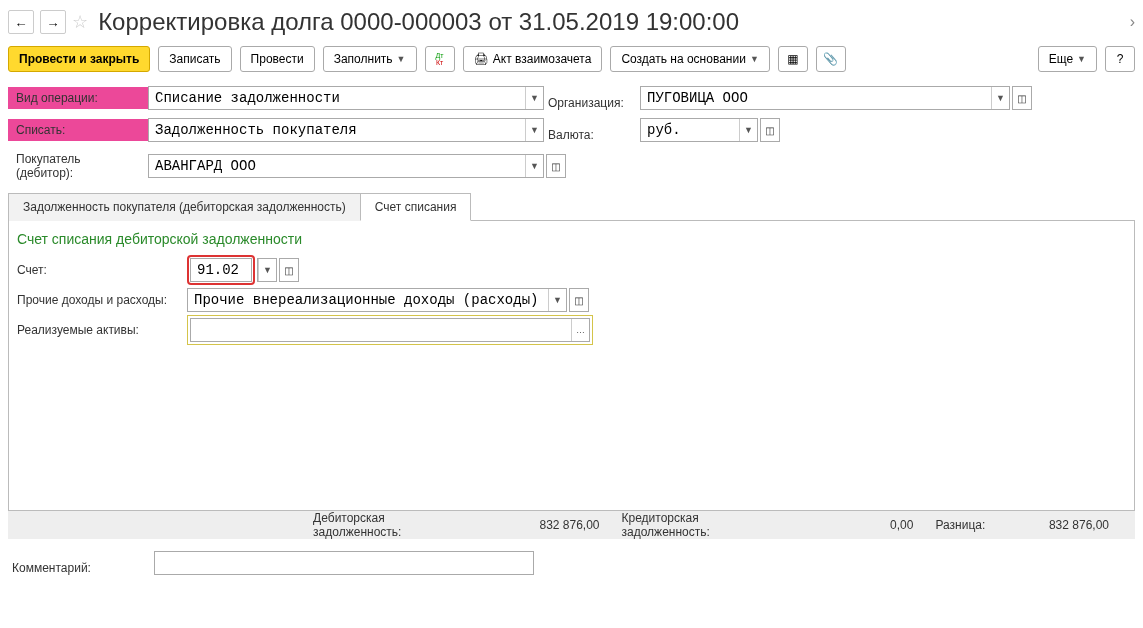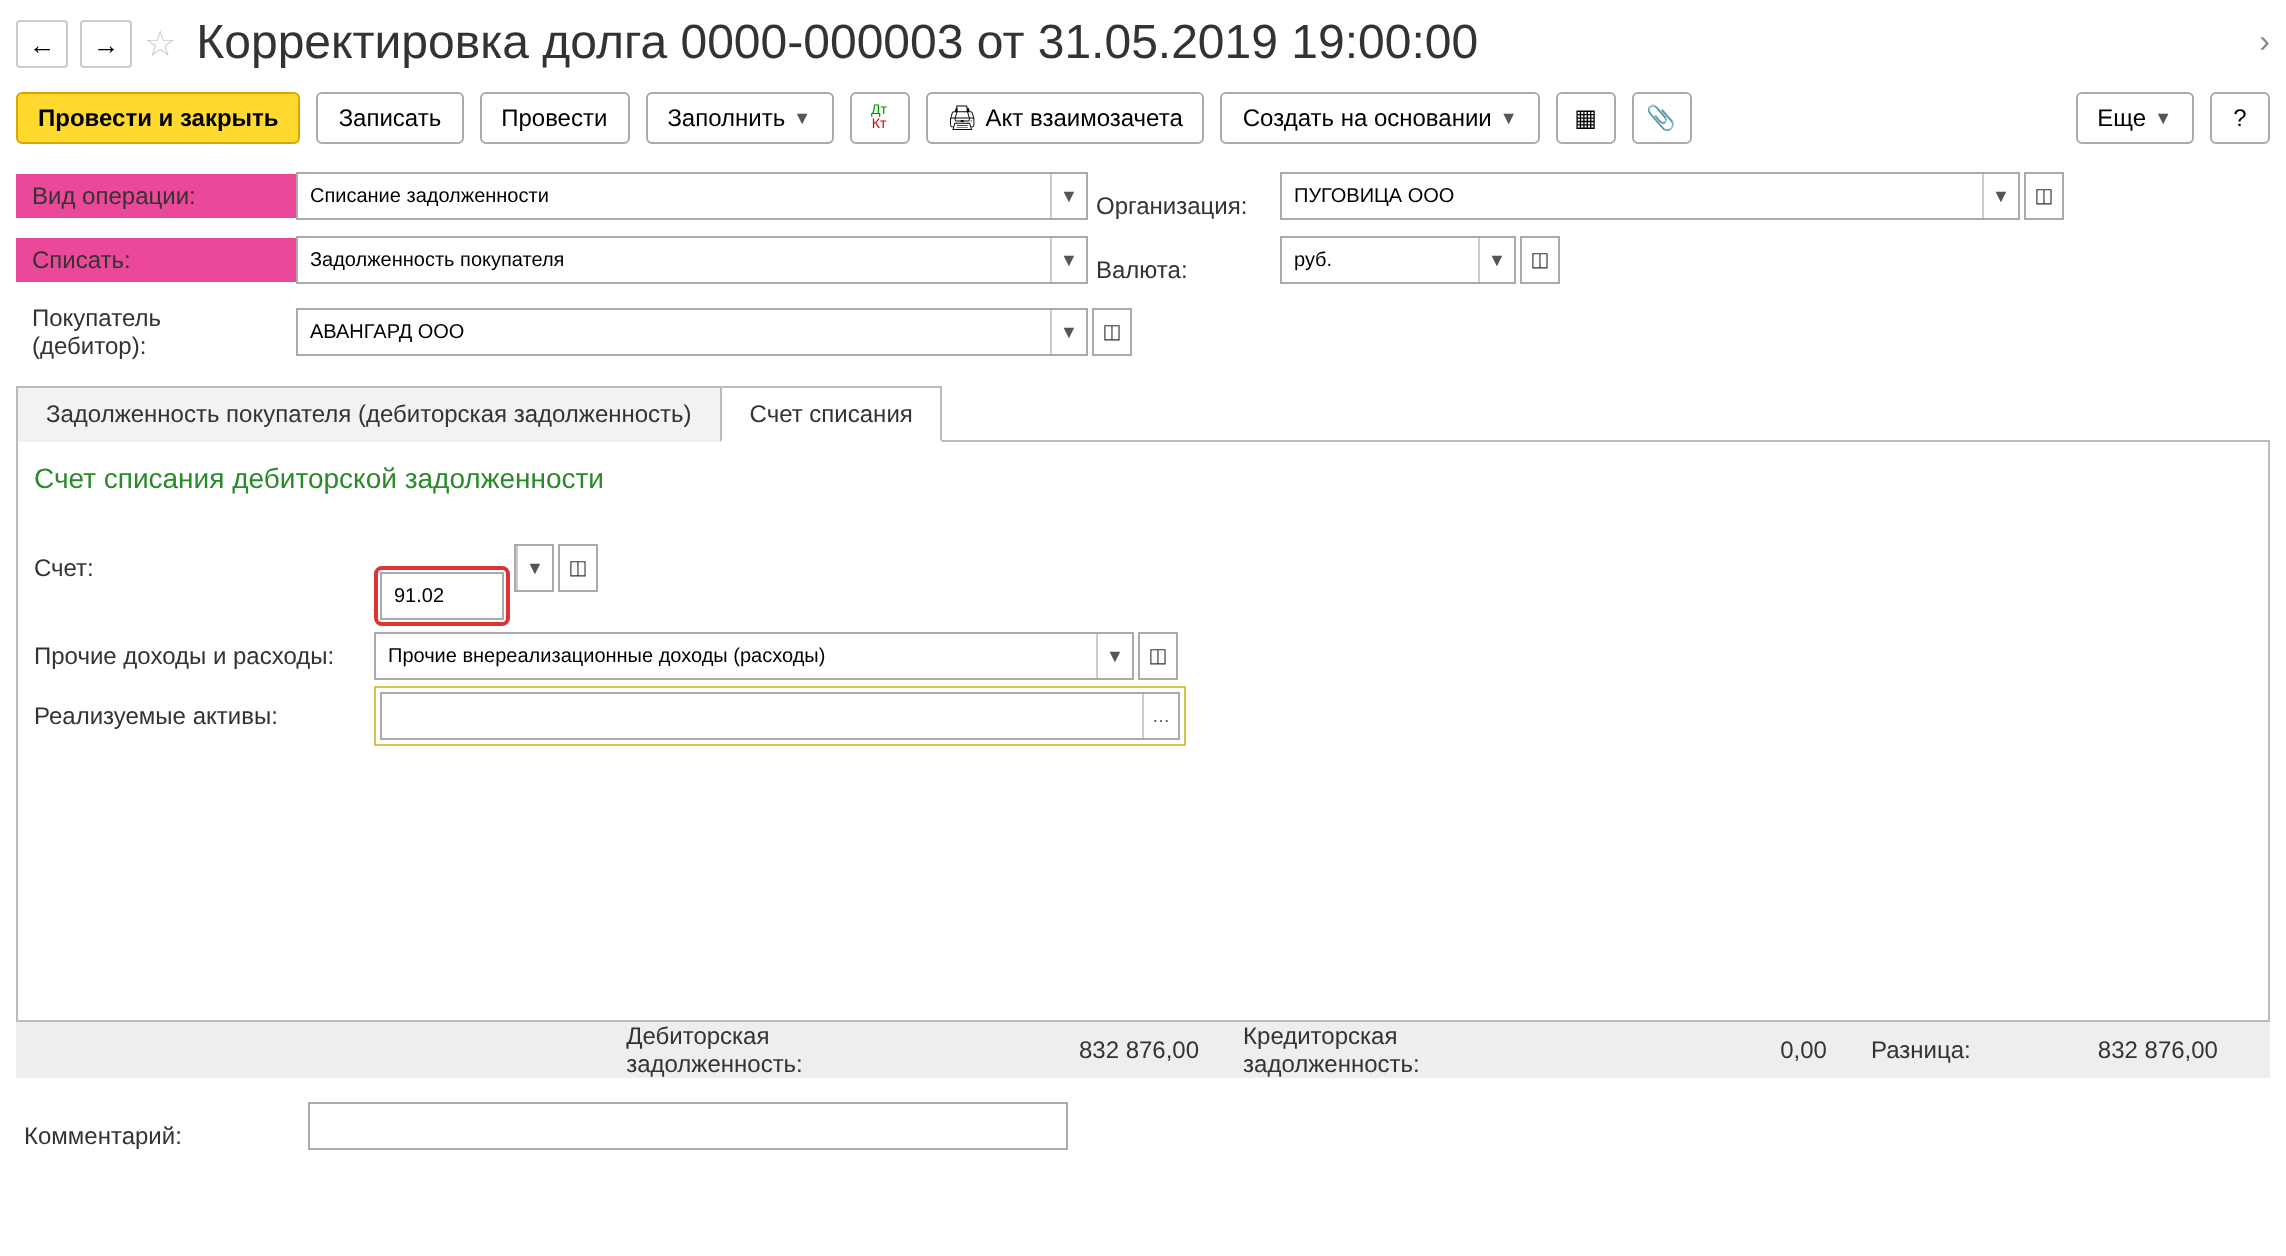--- a/index.html
+++ b/index.html
@@ -18,36 +18,36 @@
 .caret { font-size: 9px; color: #555; }
 .spacer { flex: 1; }
 .dk-icon { display:inline-flex; flex-direction:column; font-size:7px; line-height:7px; }
 .dk-icon span:first-child{color:#090;} .dk-icon span:last-child{color:#c00;}
 
 .form-area { display: flex; flex-direction: column; gap: 4px; }
 .form-row { display: flex; align-items: center; min-height: 28px; }
 .label-col { width: 140px; padding: 4px 8px; }
 .yellow-bg { background: #ec4899; }
 .combo { display: flex; border: 1px solid #aaa; height: 24px; background: #fff; }
-.combo input { border: none; padding: 0 6px; outline: none; font-size: 10px; }
+.combo input { border: none; padding: 0 6px; outline: none; font-size: 14px; font-family: Liberation Mono, monospace; }
 .combo .dd { width: 18px; border-left: 1px solid #ccc; display: flex; align-items: center; justify-content: center; cursor: pointer; font-size: 9px; color: #555; background:#fff; }
 .ext-btn { width: 20px; height: 24px; border: 1px solid #aaa; margin-left: 2px; display: flex; align-items: center; justify-content: center; cursor: pointer; font-size: 10px; background:#fff; }
 .form-col2 { display: flex; align-items: flex-end; margin-left: 4px; }
 .label2 { width: 92px; }
 
 .tabs { display: flex; border-bottom: 1px solid #bbb; margin-top: 8px; }
 .tab { padding: 6px 14px; border: 1px solid #bbb; border-bottom: none; background: #f2f2f2; cursor: pointer; margin-right: -1px; position: relative; top: 1px; }
 .tab.active { background: #fff; border-bottom: 1px solid #fff; }
 
 .tab-panel { border: 1px solid #bbb; border-top: none; padding: 10px 8px; height: 290px; }
 .panel-title { color: #2a8a2a; font-size: 14px; margin-bottom: 8px; }
 .panel-row { display: flex; align-items: center; min-height: 30px; }
 .panel-label { width: 170px; }
 
-.highlight-red { border: 2px solid #d33; border-radius: 4px; padding: 1px; margin-top: 28px; }
+.highlight-red { border: 2px solid #d33; border-radius: 4px; padding: 1px; }
 .highlight-yellow { border: 1px solid #d4c44a; padding: 2px; }
 
 .summary-bar { display: flex; align-items: center; height: 28px; background: #eee; margin-top: 0; padding: 0 10px; gap: 6px; }
 .summary-bar .lbl { }
 .summary-bar .val { text-align: right; margin-left: 8px; margin-right: 16px; }
 
 .comment-row { display: flex; align-items: flex-end; margin-top: 12px; gap: 6px; }
 .comment-row input { width: 380px; height: 24px; border: 1px solid #aaa; padding: 0 6px; }
 </style>
 </head>

